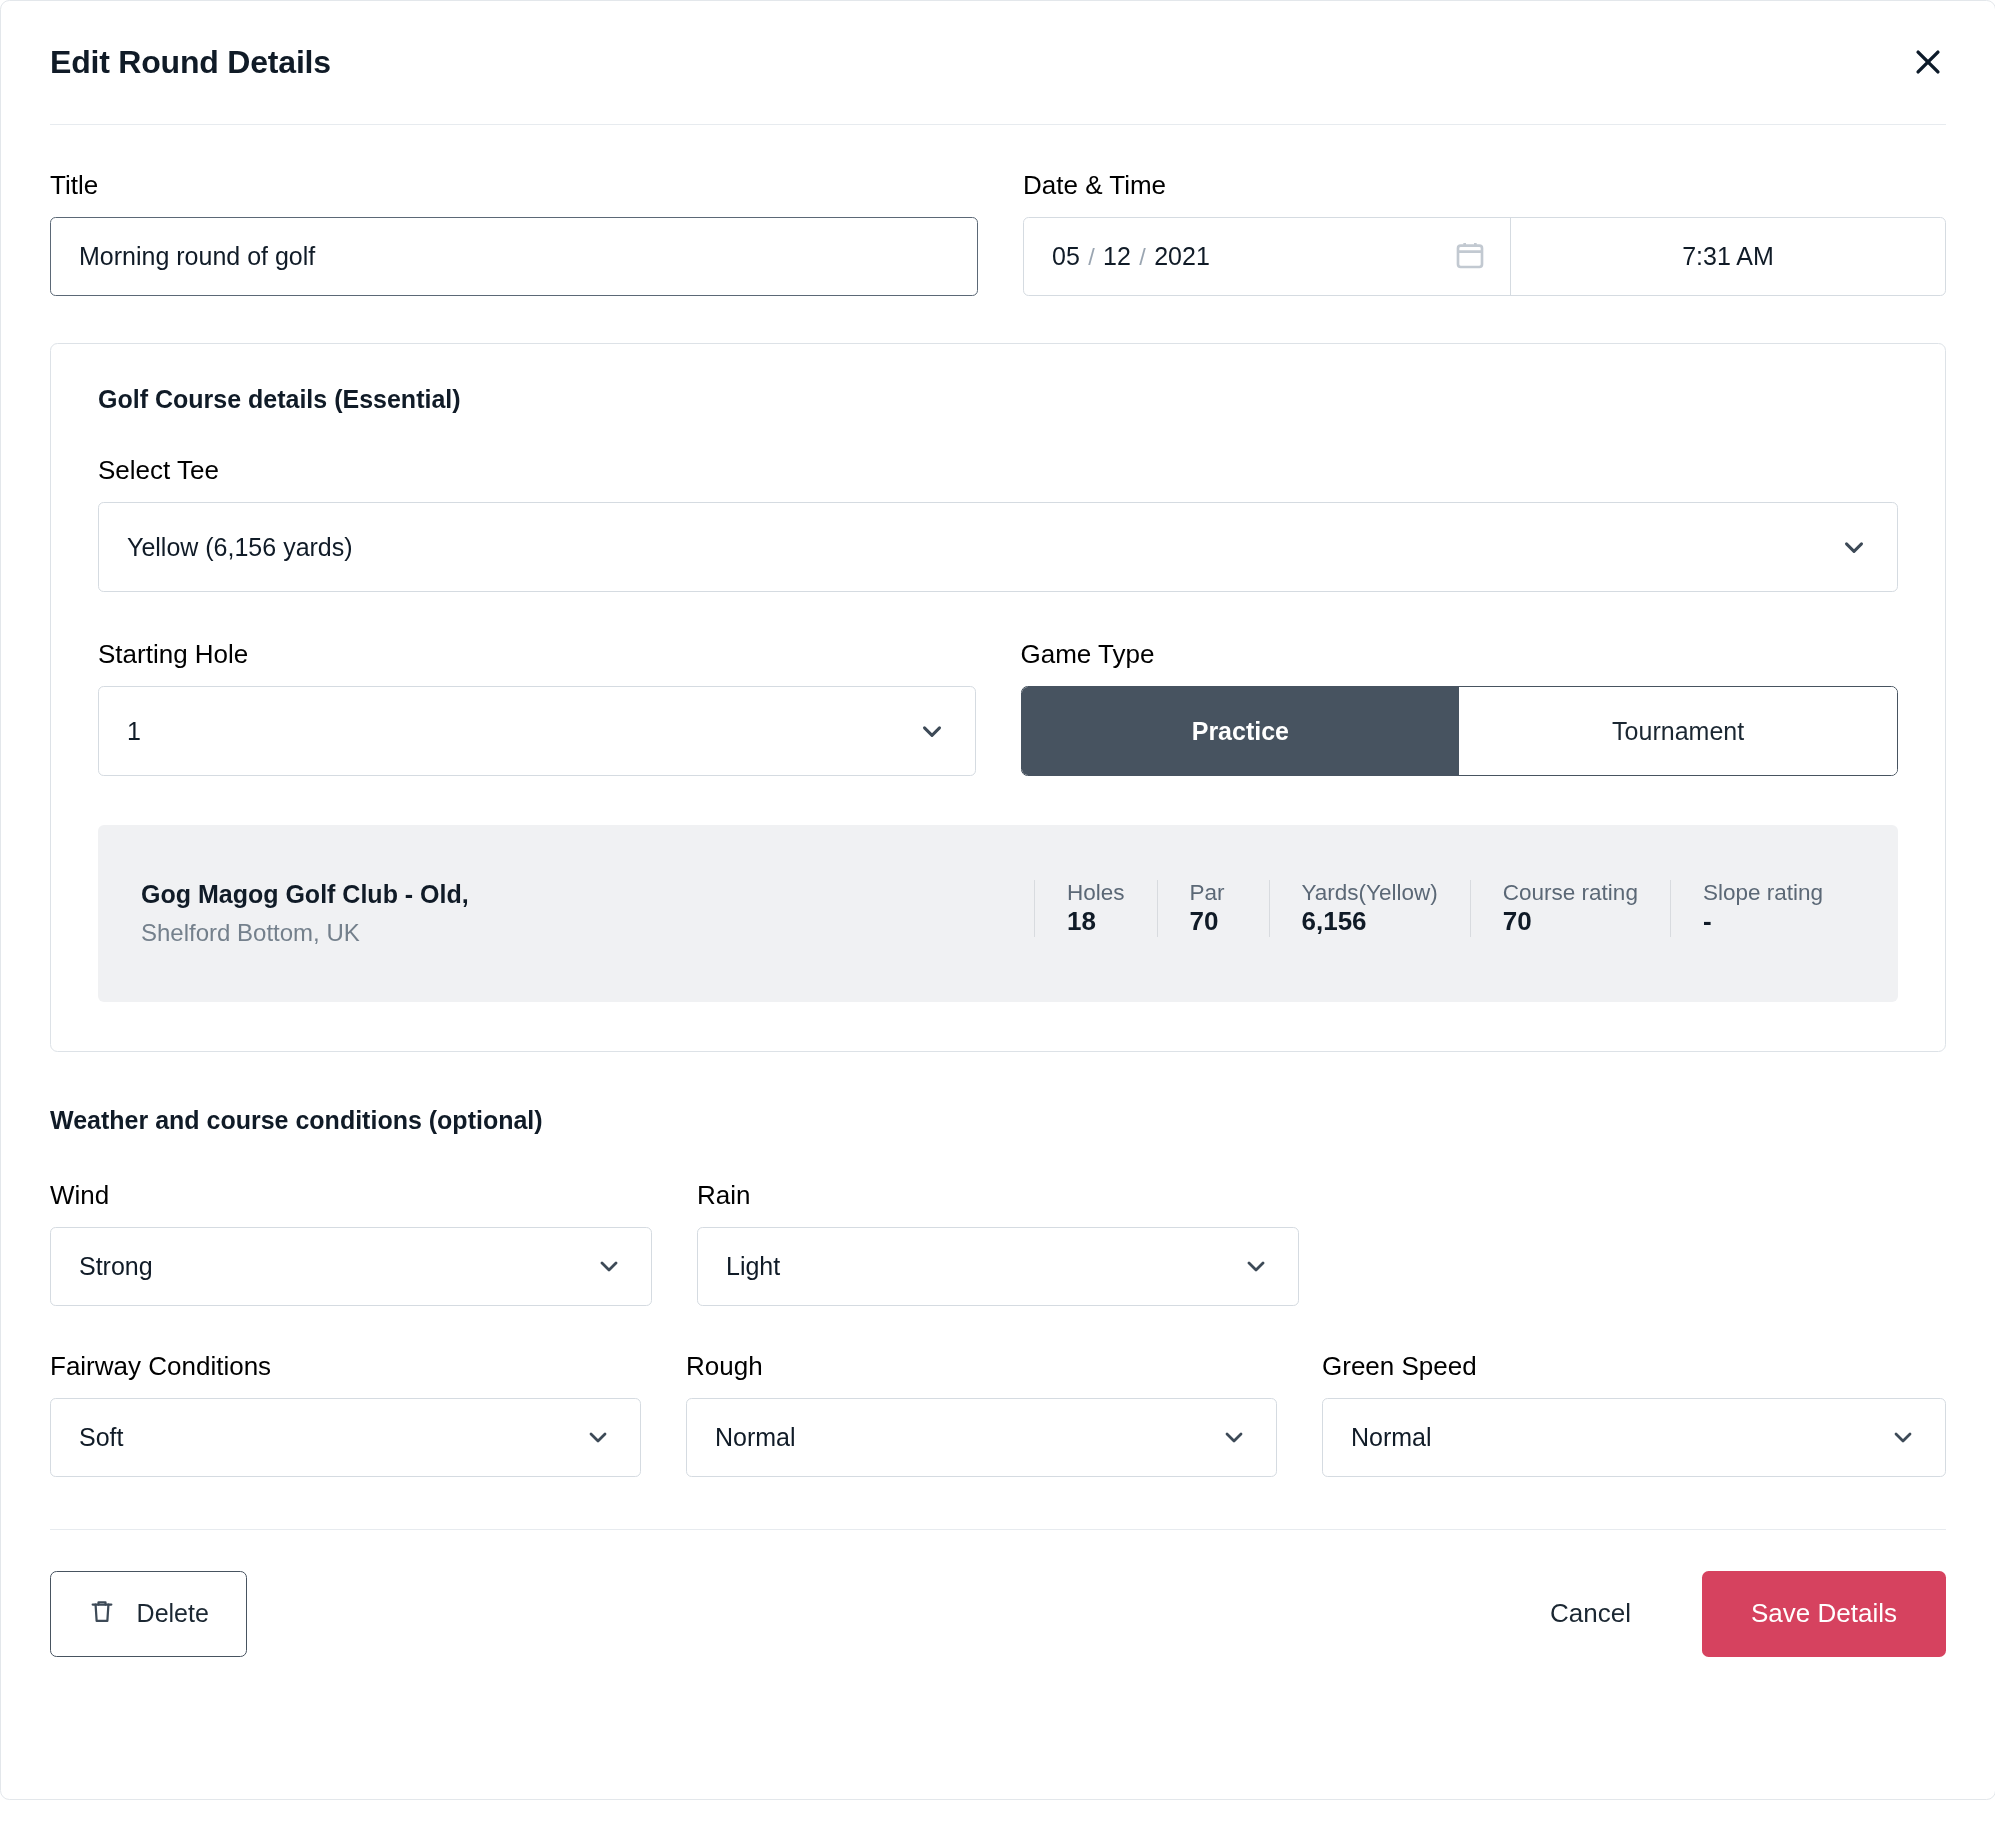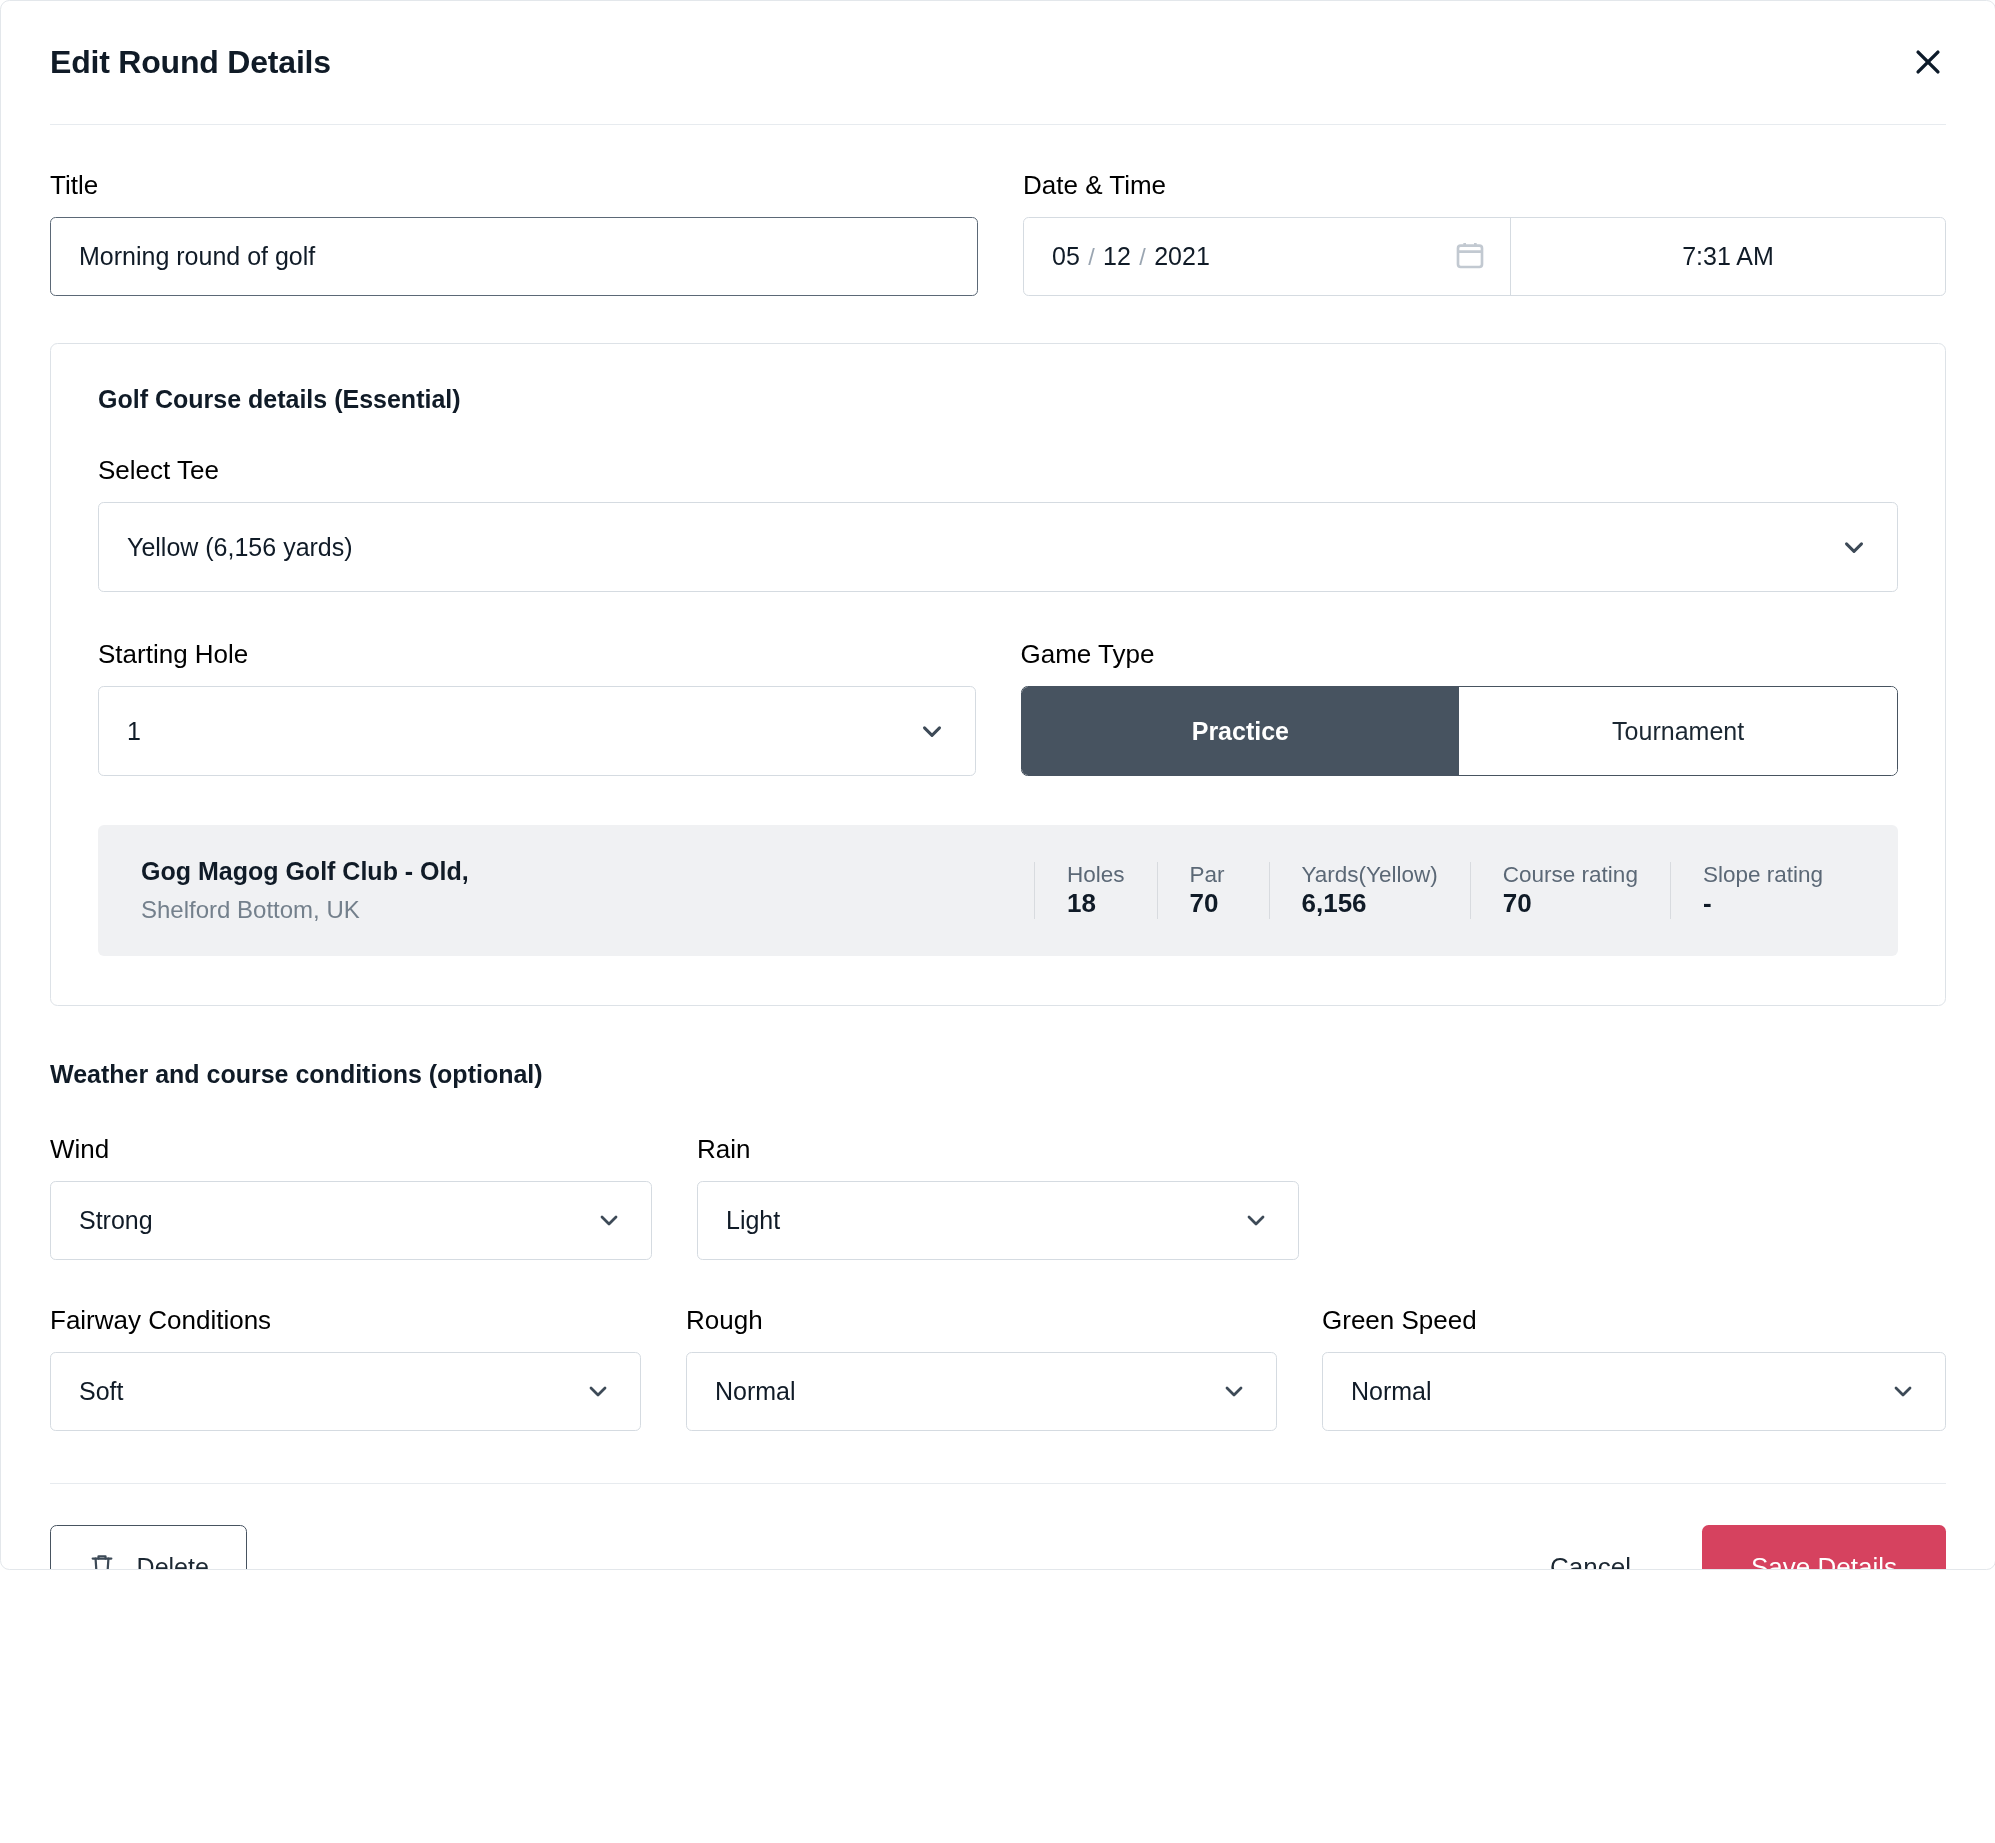--- a/index.html
+++ b/index.html
@@ -8,21 +8,21 @@
     width: 1996px;
     height: 1844px;
     background: #ffffff;
     font-family: "Liberation Sans", sans-serif;
     -webkit-font-smoothing: antialiased;
   }
 
   .modal {
     position: relative;
     width: 1996px;
-    height: 1570px;
+    height: 1800px;
     background: #ffffff;
     border: 0.9px solid #e3e7eb;
     border-radius: 9.4px;
     overflow: hidden;
   }
 
   .modal-inner {
     padding: 43px 49px 0 49px;
   }
 
@@ -196,22 +196,22 @@
     color: #ffffff;
     font-weight: bold;
   }
 
   
   .summary {
     margin-top: 49px;
     background: #f0f1f3;
     border-radius: 6px;
     display: flex;
-    align-items: center;
-    padding: 32px 43px;
+    align-items: flex-start;
+    padding: 55px 43px;
   }
   .summary-name {
     flex: 1;
     display: flex;
     flex-direction: column;
     justify-content: center;
     padding-right: 28px;
   }
   .summary-name .line1 {
     font-size: 25px;

